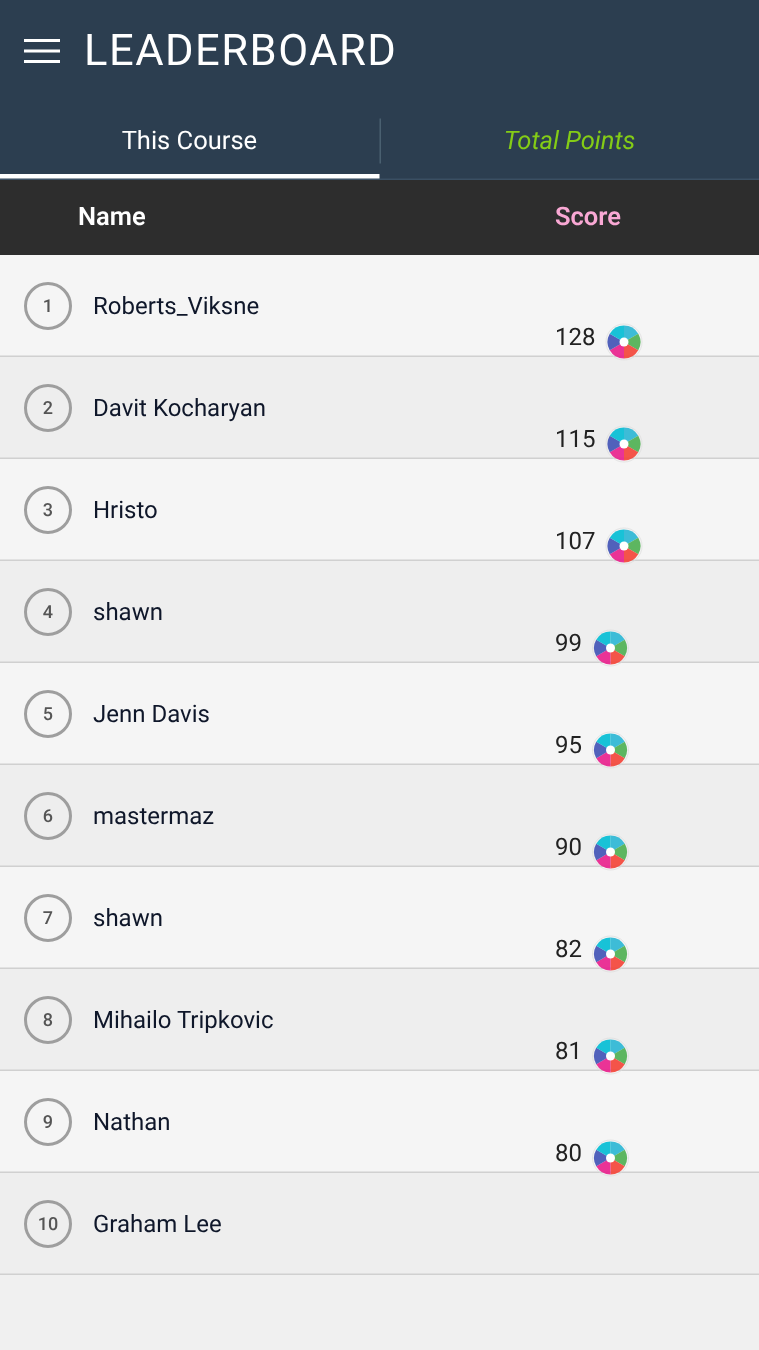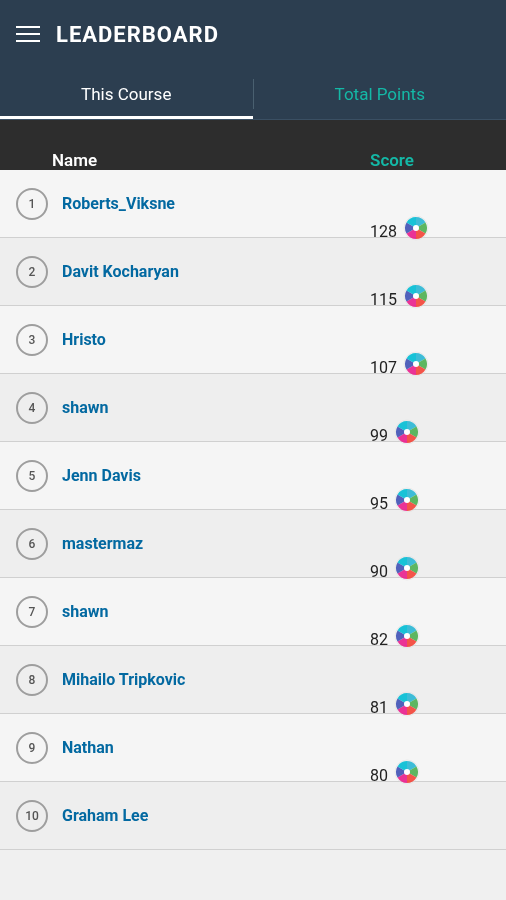--- a/index.html
+++ b/index.html
@@ -27,22 +27,22 @@
       cursor: pointer;
     }
     .hamburger-icon span {
       display: block;
       width: 24px;
       height: 2px;
       background: white;
     }
     .header-title {
       color: white;
-      font-size: 22px;
-      font-weight: 700;
+      font-size: 29px;
+      font-weight: 400;
       letter-spacing: 1px;
     }
 
     
     .tabs {
       background: #2c3e50;
       display: flex;
       align-items: center;
       height: 52px;
       border-bottom: 1px solid #3a4f63;
@@ -65,51 +65,52 @@
     .tab.active::after {
       content: '';
       position: absolute;
       bottom: 0;
       left: 0;
       right: 0;
       height: 3px;
       background: white;
     }
     .tab.inactive {
-      color: #14b8a6;
+      color: #84cc16;
+      font-style: italic;
     }
     .tab-divider {
       width: 1px;
       height: 30px;
       background: #4a6070;
     }
 
     
     .table-container {
       background: #f0f0f0;
       height: calc(900px - 68px - 52px);
       overflow-y: auto;
     }
     .table-header {
       background: #2d2d2d;
       display: flex;
       height: 50px;
-      align-items: flex-end;
+      align-items: center;
       padding: 0 16px;
     }
     .col-name-header {
       flex: 1;
       color: white;
       font-size: 17px;
       font-weight: 600;
       padding-left: 36px;
     }
     .col-score-header {
       width: 120px;
-      color: #14b8a6;
+      color: #f9a8d4;
       font-size: 17px;
       font-weight: 600;
       text-align: left;
     }
 
     .table-row {
       display: flex;
       align-items: center;
       padding: 0 16px;
       height: 68px;
@@ -129,28 +130,27 @@
       align-items: center;
       justify-content: center;
       font-size: 12px;
       color: #555;
       font-weight: 500;
       flex-shrink: 0;
     }
     .player-name {
       flex: 1;
       font-size: 16px;
-      color: #0369a1;
+      color: #0f172a;
       padding-left: 14px;
-      font-weight: bold;
     }
     .score-cell {
       width: 120px;
       display: flex;
-      align-items: flex-end;
+      align-items: flex-start;
       gap: 6px;
       font-size: 16px;
       color: #222;
       margin-top: 48px;
     }
 
     
     .pinwheel {
       width: 26px;
       height: 26px;

